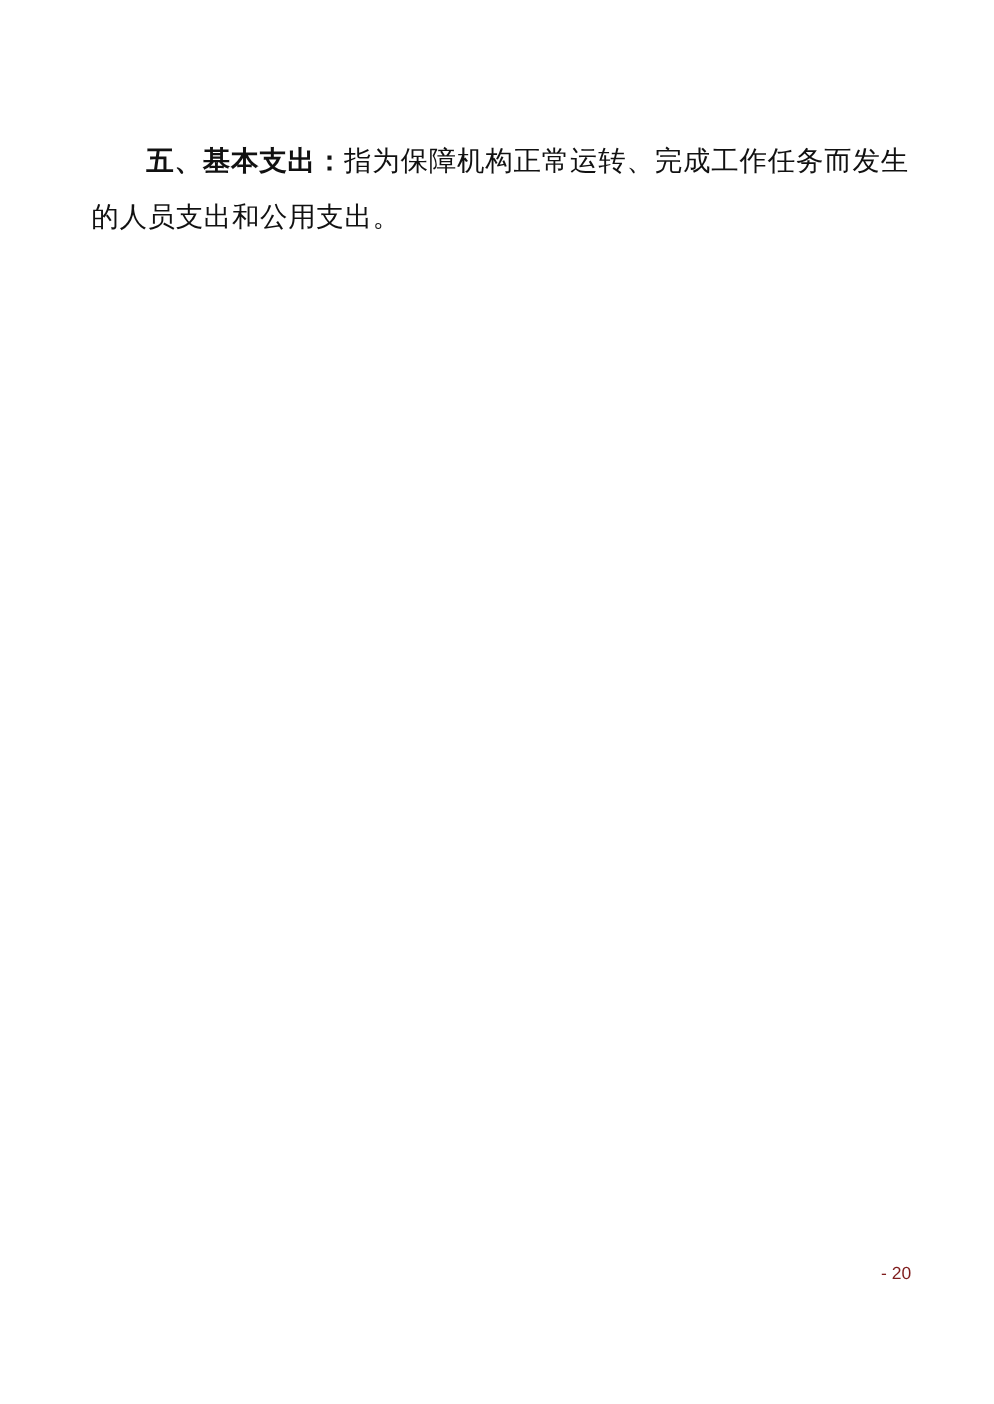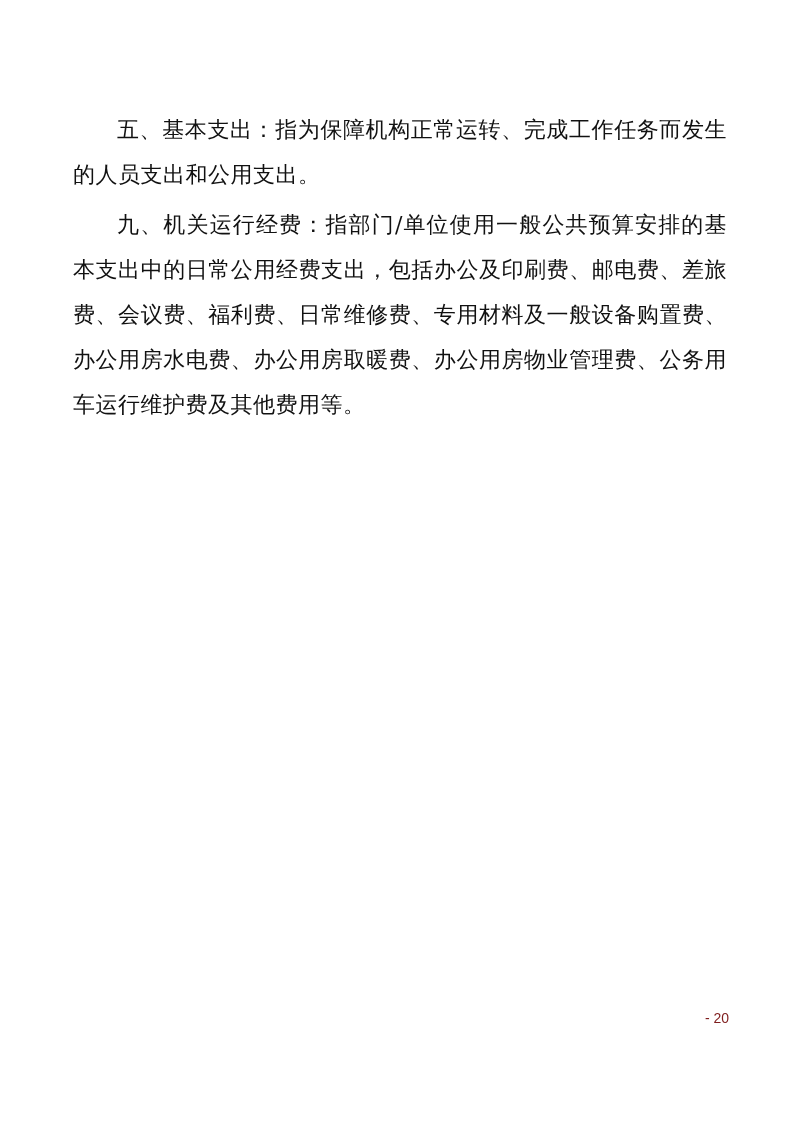--- a/index.html
+++ b/index.html
@@ -26,21 +26,21 @@
     margin: 0 0 5px 0;
     font-size: 22px;
     line-height: 45px;
     text-align: justify;
     text-justify: inter-ideograph;
     text-indent: 44px;
     letter-spacing: 0.5px;
     word-break: break-all;
   }
   .para .label {
-    font-weight: normal;
+    font-weight: bold;
   }
   .page-number {
     position: absolute;
     top: 1010px;
     right: 66px;
     font-family: "Liberation Sans", sans-serif;
     font-size: 14px;
     color: #7f1d1d;
   }
 </style>
@@ -48,18 +48,17 @@
 <body>
 
 <div class="page">
   <div class="content">
 
     <p class="para"><span class="label">五、基本支出：</span><span>指为保障机构正常运转、完成工作任务而发生的人员支出和公用支出。</span></p>
 
 
 
 
-    <p class="para"><span class="label">九、机关运行经费：</span><span>指部门/单位使用一般公共预算安排的基本支出中的日常公用经费支出，包括办公及印刷费、邮电费、差旅费、会议费、福利费、日常维修费、专用材料及一般设备购置费、办公用房水电费、办公用房取暖费、办公用房物业管理费、公务用车运行维护费及其他费用等。</span></p>
 
   </div>
 
   <div class="page-number">- 20</div>
 </div>
 
 </body></html>

